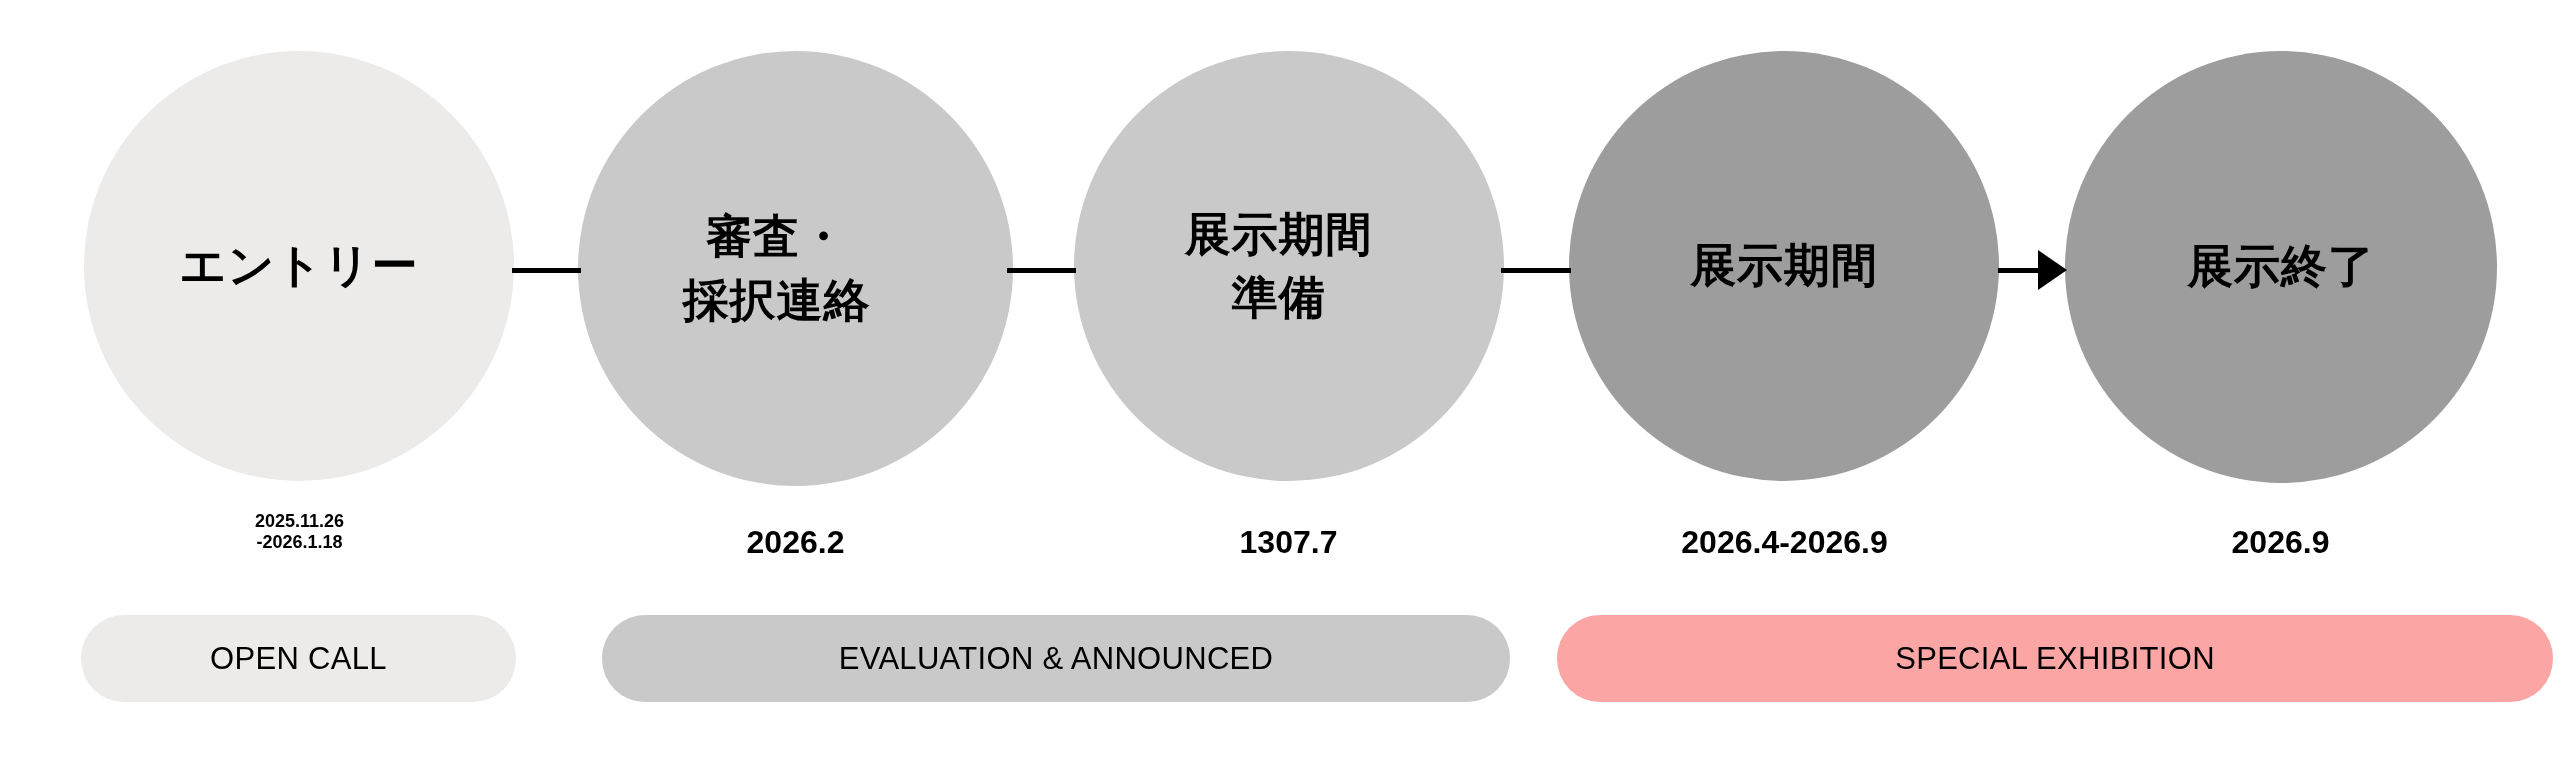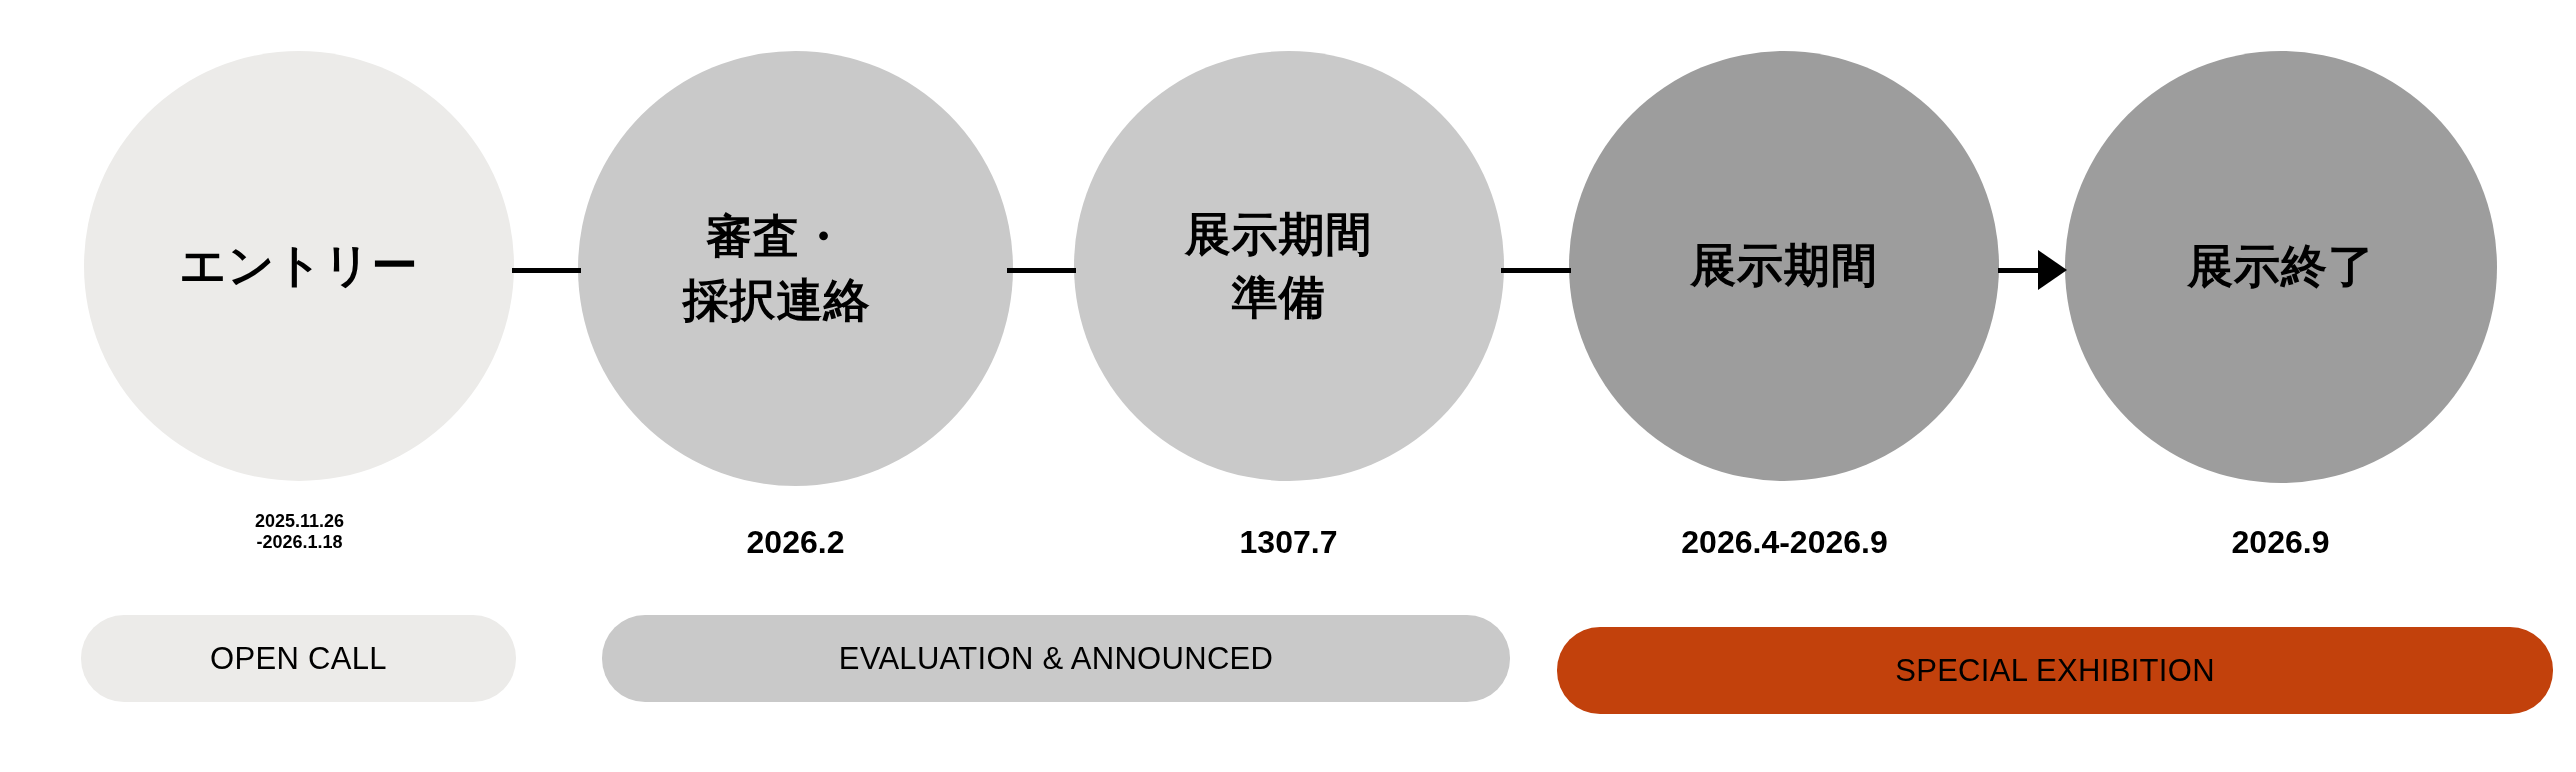--- a/index.html
+++ b/index.html
@@ -155,18 +155,18 @@
   <div class="date-label date-lg" style="left:2119px; top:524px; width:323px;">2026.9</div>
 
   <div class="phase-pill" style="left:81px; top:615px; width:435px; background:#ECEBE9;">
     <span class="phase-pill-label">OPEN CALL</span>
   </div>
 
   <div class="phase-pill" style="left:602px; top:615px; width:908px; background:#C9C9C9;">
     <span class="phase-pill-label">EVALUATION &amp; ANNOUNCED</span>
   </div>
 
-  <div class="phase-pill" style="left:1557px; top:615px; width:996px; background:#c2410c;margin-top:12px;">
+  <div class="phase-pill" style="left:1557px; top:615px; width:996px; background:#fca5a5;">
     <span class="phase-pill-label">SPECIAL EXHIBITION</span>
   </div>
 
 </div>
 
 
 </body></html>

